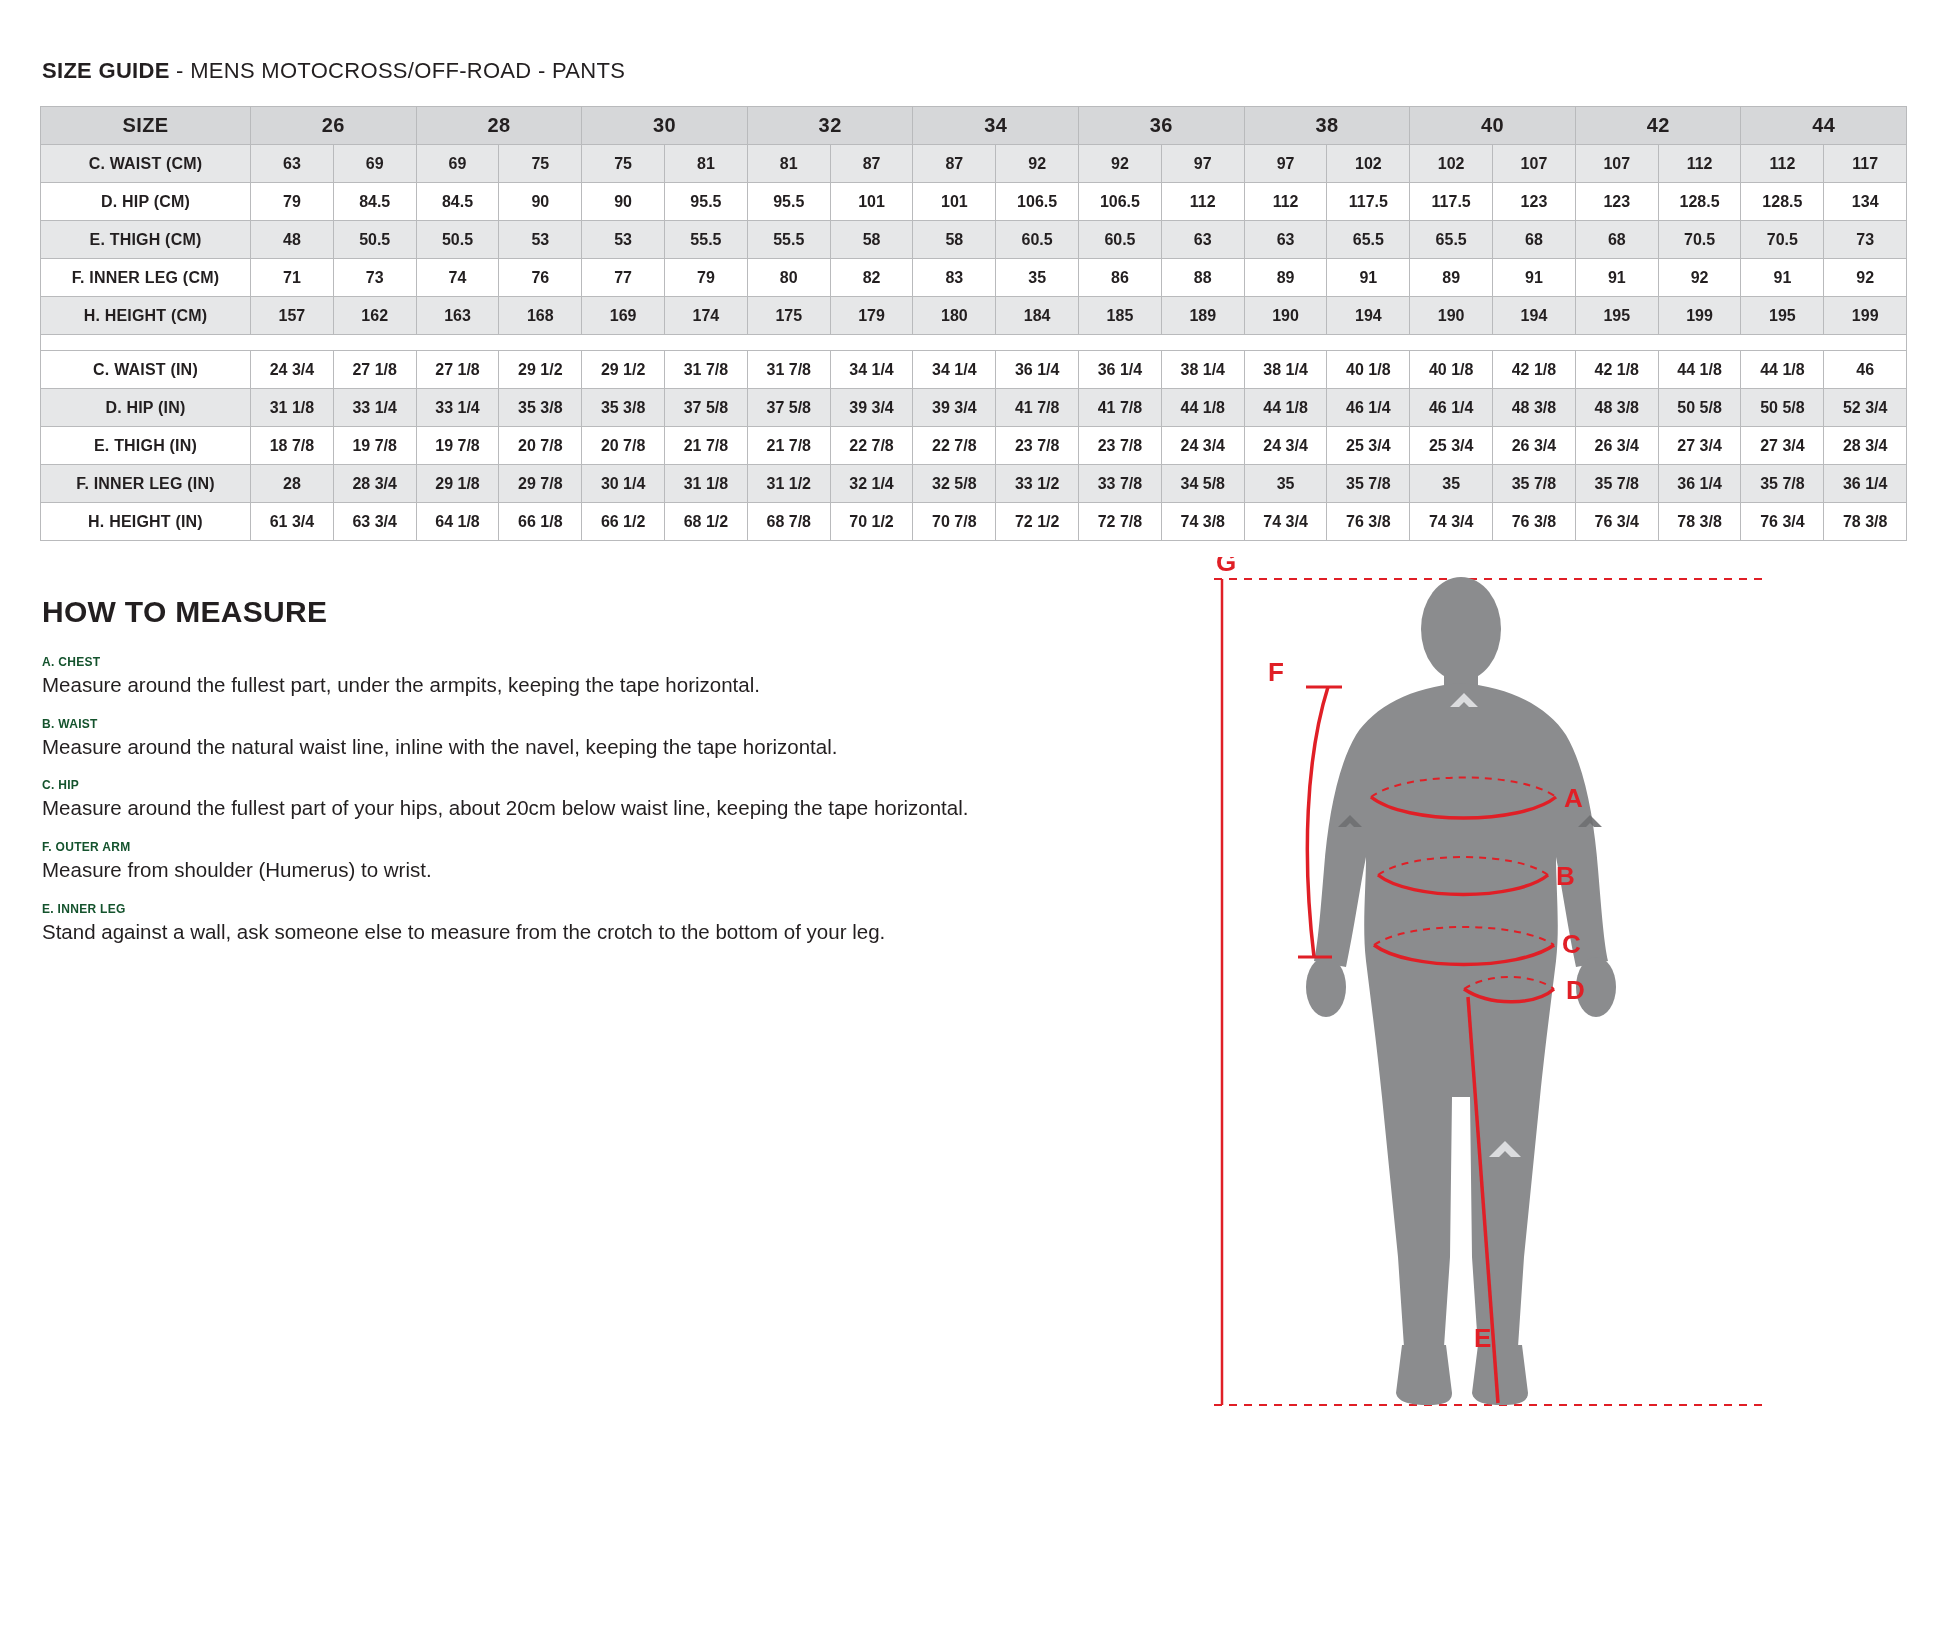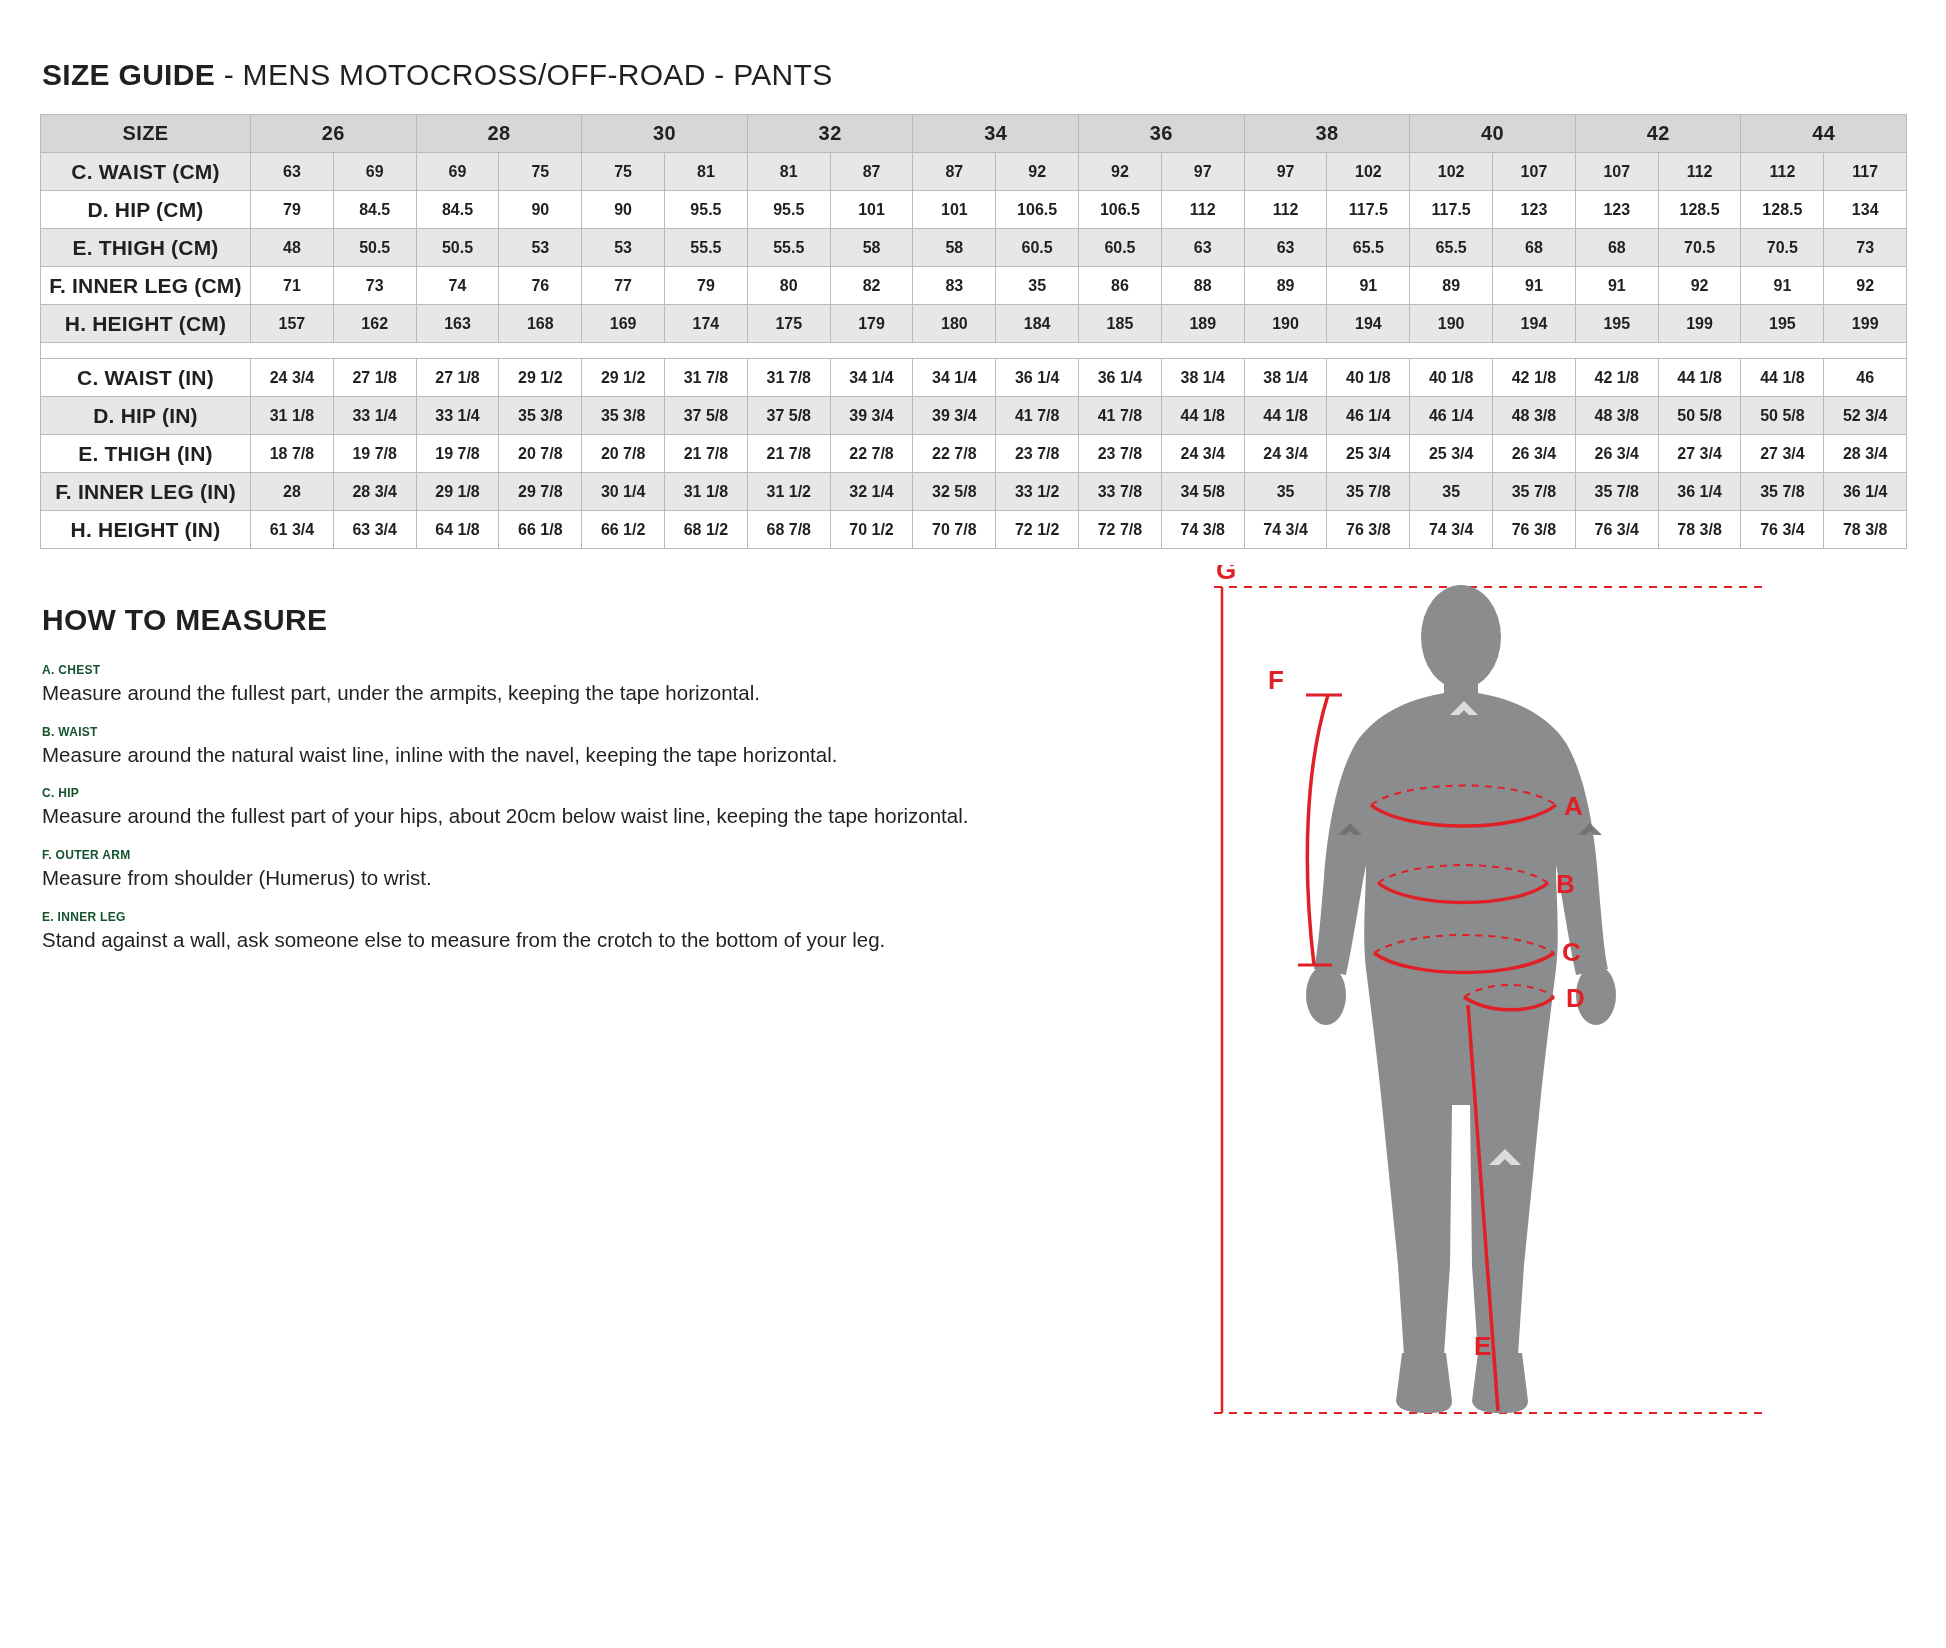--- a/index.html
+++ b/index.html
@@ -10,21 +10,21 @@
   }
   .page {
     width: 1946px;
     height: 1648px;
     position: relative;
     padding: 40px 40px 0 40px;
     background: #ffffff;
   }
   
   .title {
-    font-size: 30px;
+    font-size: 22px;
     font-weight: bold;
     color: #231f20;
     letter-spacing: 0.3px;
     margin: 18px 0 22px 2px;
     white-space: nowrap;
   }
   .title .light { font-weight: normal; }
   
   table.size-table {
     border-collapse: collapse;
@@ -43,21 +43,21 @@
     white-space: nowrap;
   }
   th.hdr {
     background: #d6d7d9;
     font-size: 20px;
     letter-spacing: 0.4px;
   }
   td.rowlabel {
     text-align: left;
     padding-left: 12px;
-    font-size: 21px;
+    font-size: 16px;
     letter-spacing: 0.2px;
     width: 210px;
   }
   tr.shaded td { background: #e6e7e8; }
   tr.plain td { background: #ffffff; }
   td.val { font-weight: normal; font-size: 16px; }
   tr.spacer td {
     height: 16px;
     border-left: 1px solid #b9babc;
     border-right: 1px solid #b9babc;

